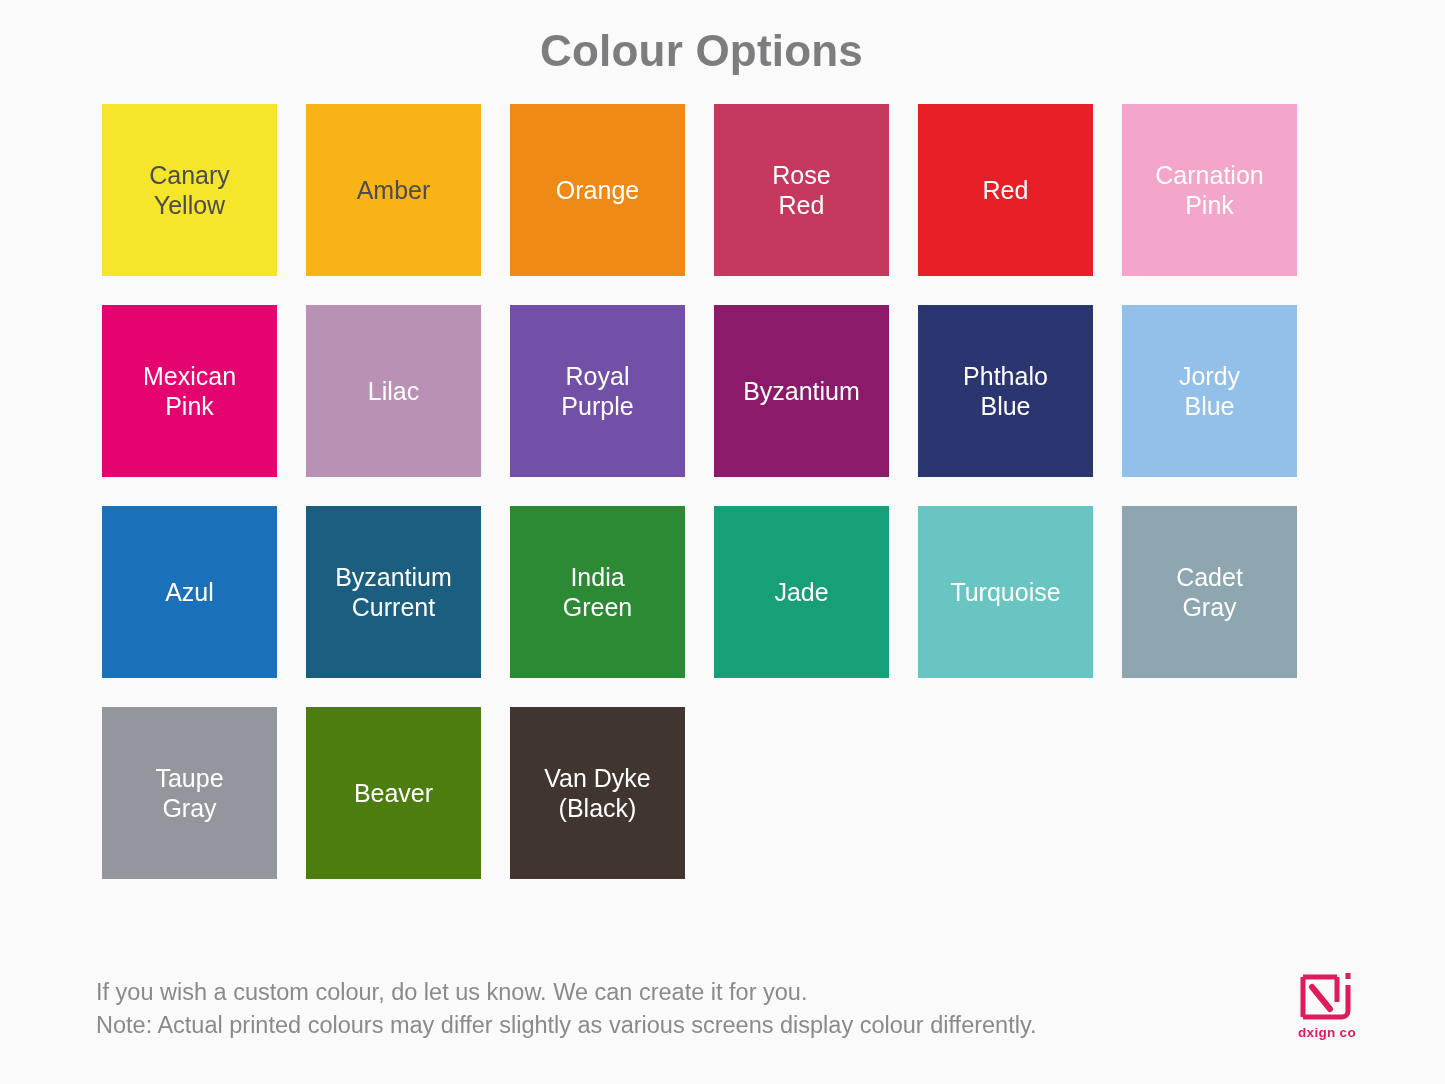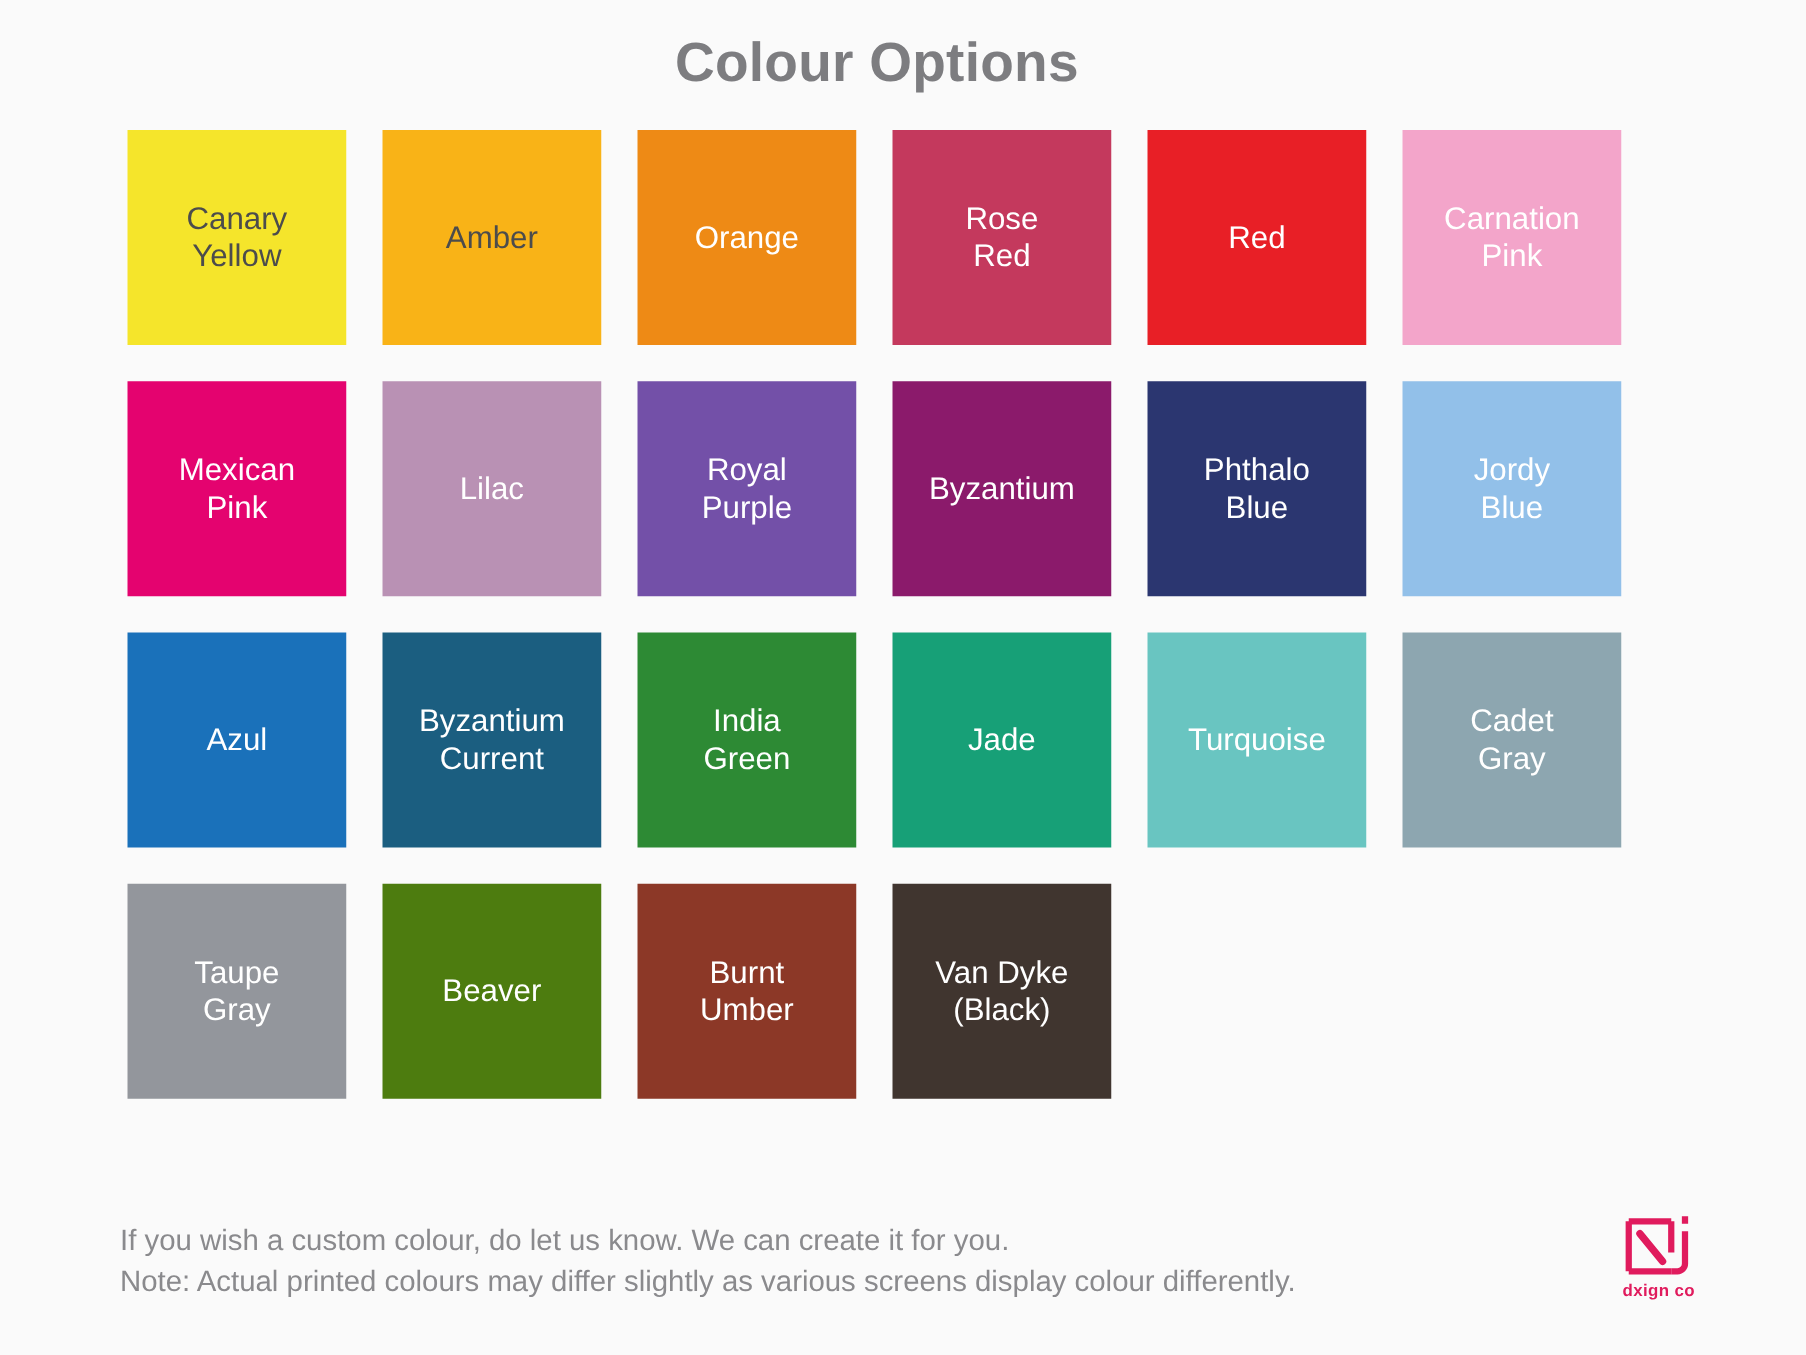--- a/index.html
+++ b/index.html
@@ -192,24 +192,20 @@
         <span class="label" style="color: rgb(255, 255, 255);">Cadet
 Gray</span>
       </div>
       <div class="swatch" style="background: rgb(147, 150, 156);">
         <span class="label" style="color: rgb(255, 255, 255);">Taupe
 Gray</span>
       </div>
       <div class="swatch" style="background: #4d7c0f; text-align: center;">
         <span class="label" style="color: rgb(255, 255, 255);">Beaver</span>
       </div>
-      <div class="swatch" style="background: rgb(140, 56, 39);">
-        <span class="label" style="color: rgb(255, 255, 255);">Burnt
-Umber</span>
-      </div>
       <div class="swatch" style="background: rgb(64, 53, 47);">
         <span class="label" style="color: rgb(255, 255, 255);">Van Dyke
 (Black)</span>
       </div>
     </div>
 
   <div class="footer">
     <div class="footer-text">
       <span class="line">If you wish a custom colour, do let us know. We can create it for you.</span>
       <span class="line">Note: Actual printed colours may differ slightly as various screens display colour differently.</span>

